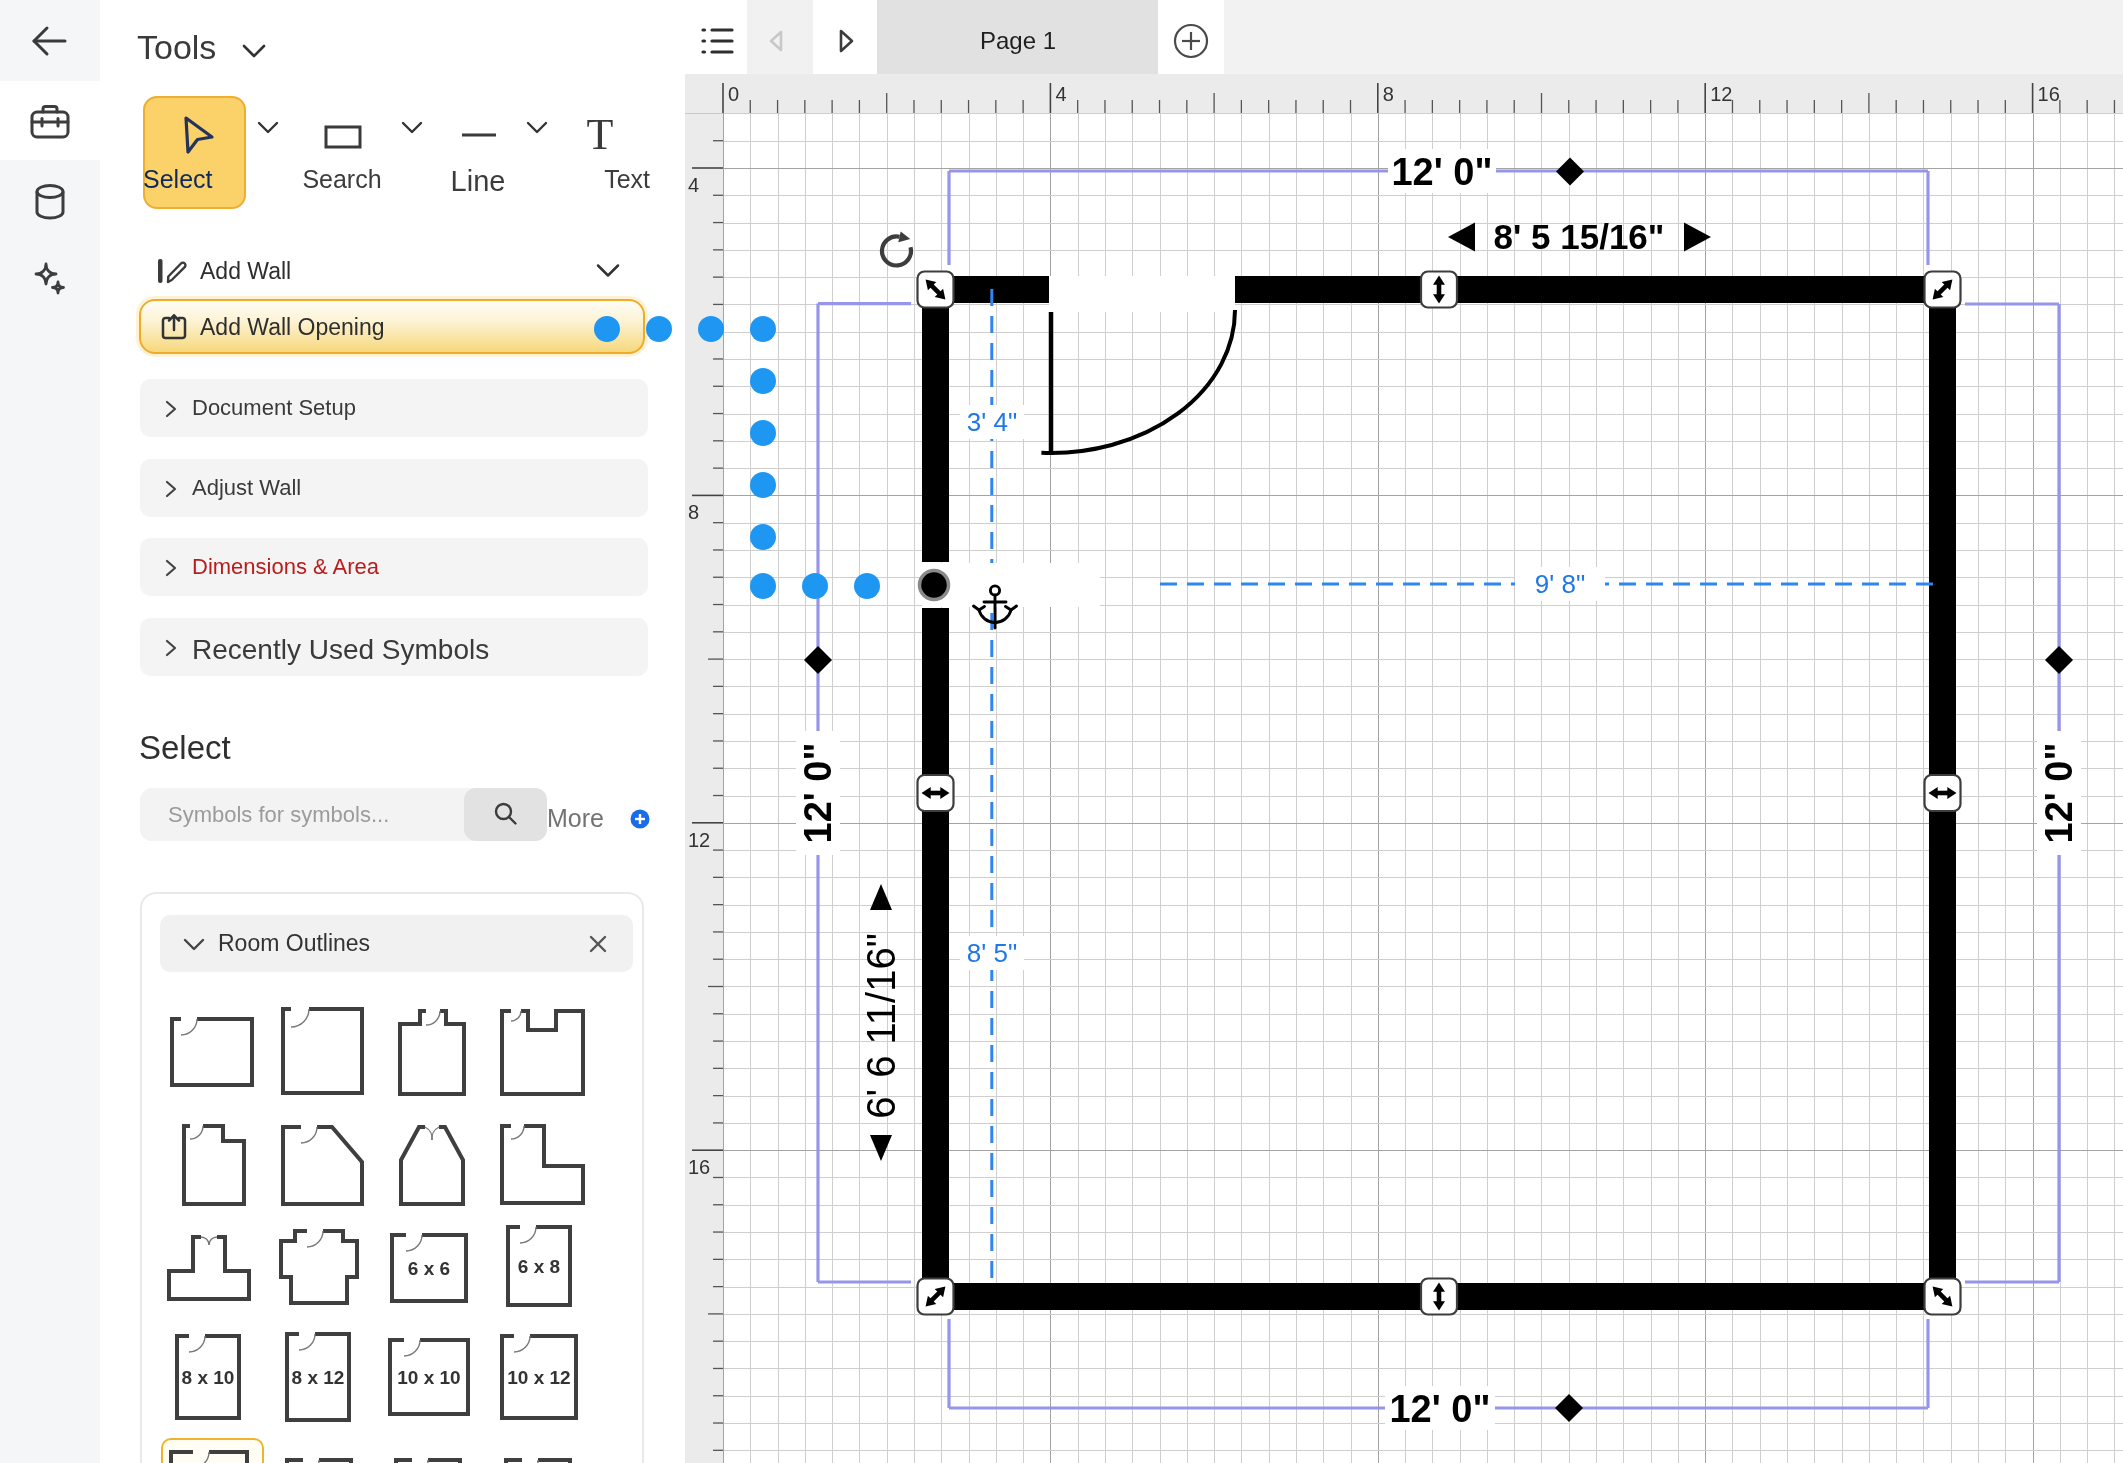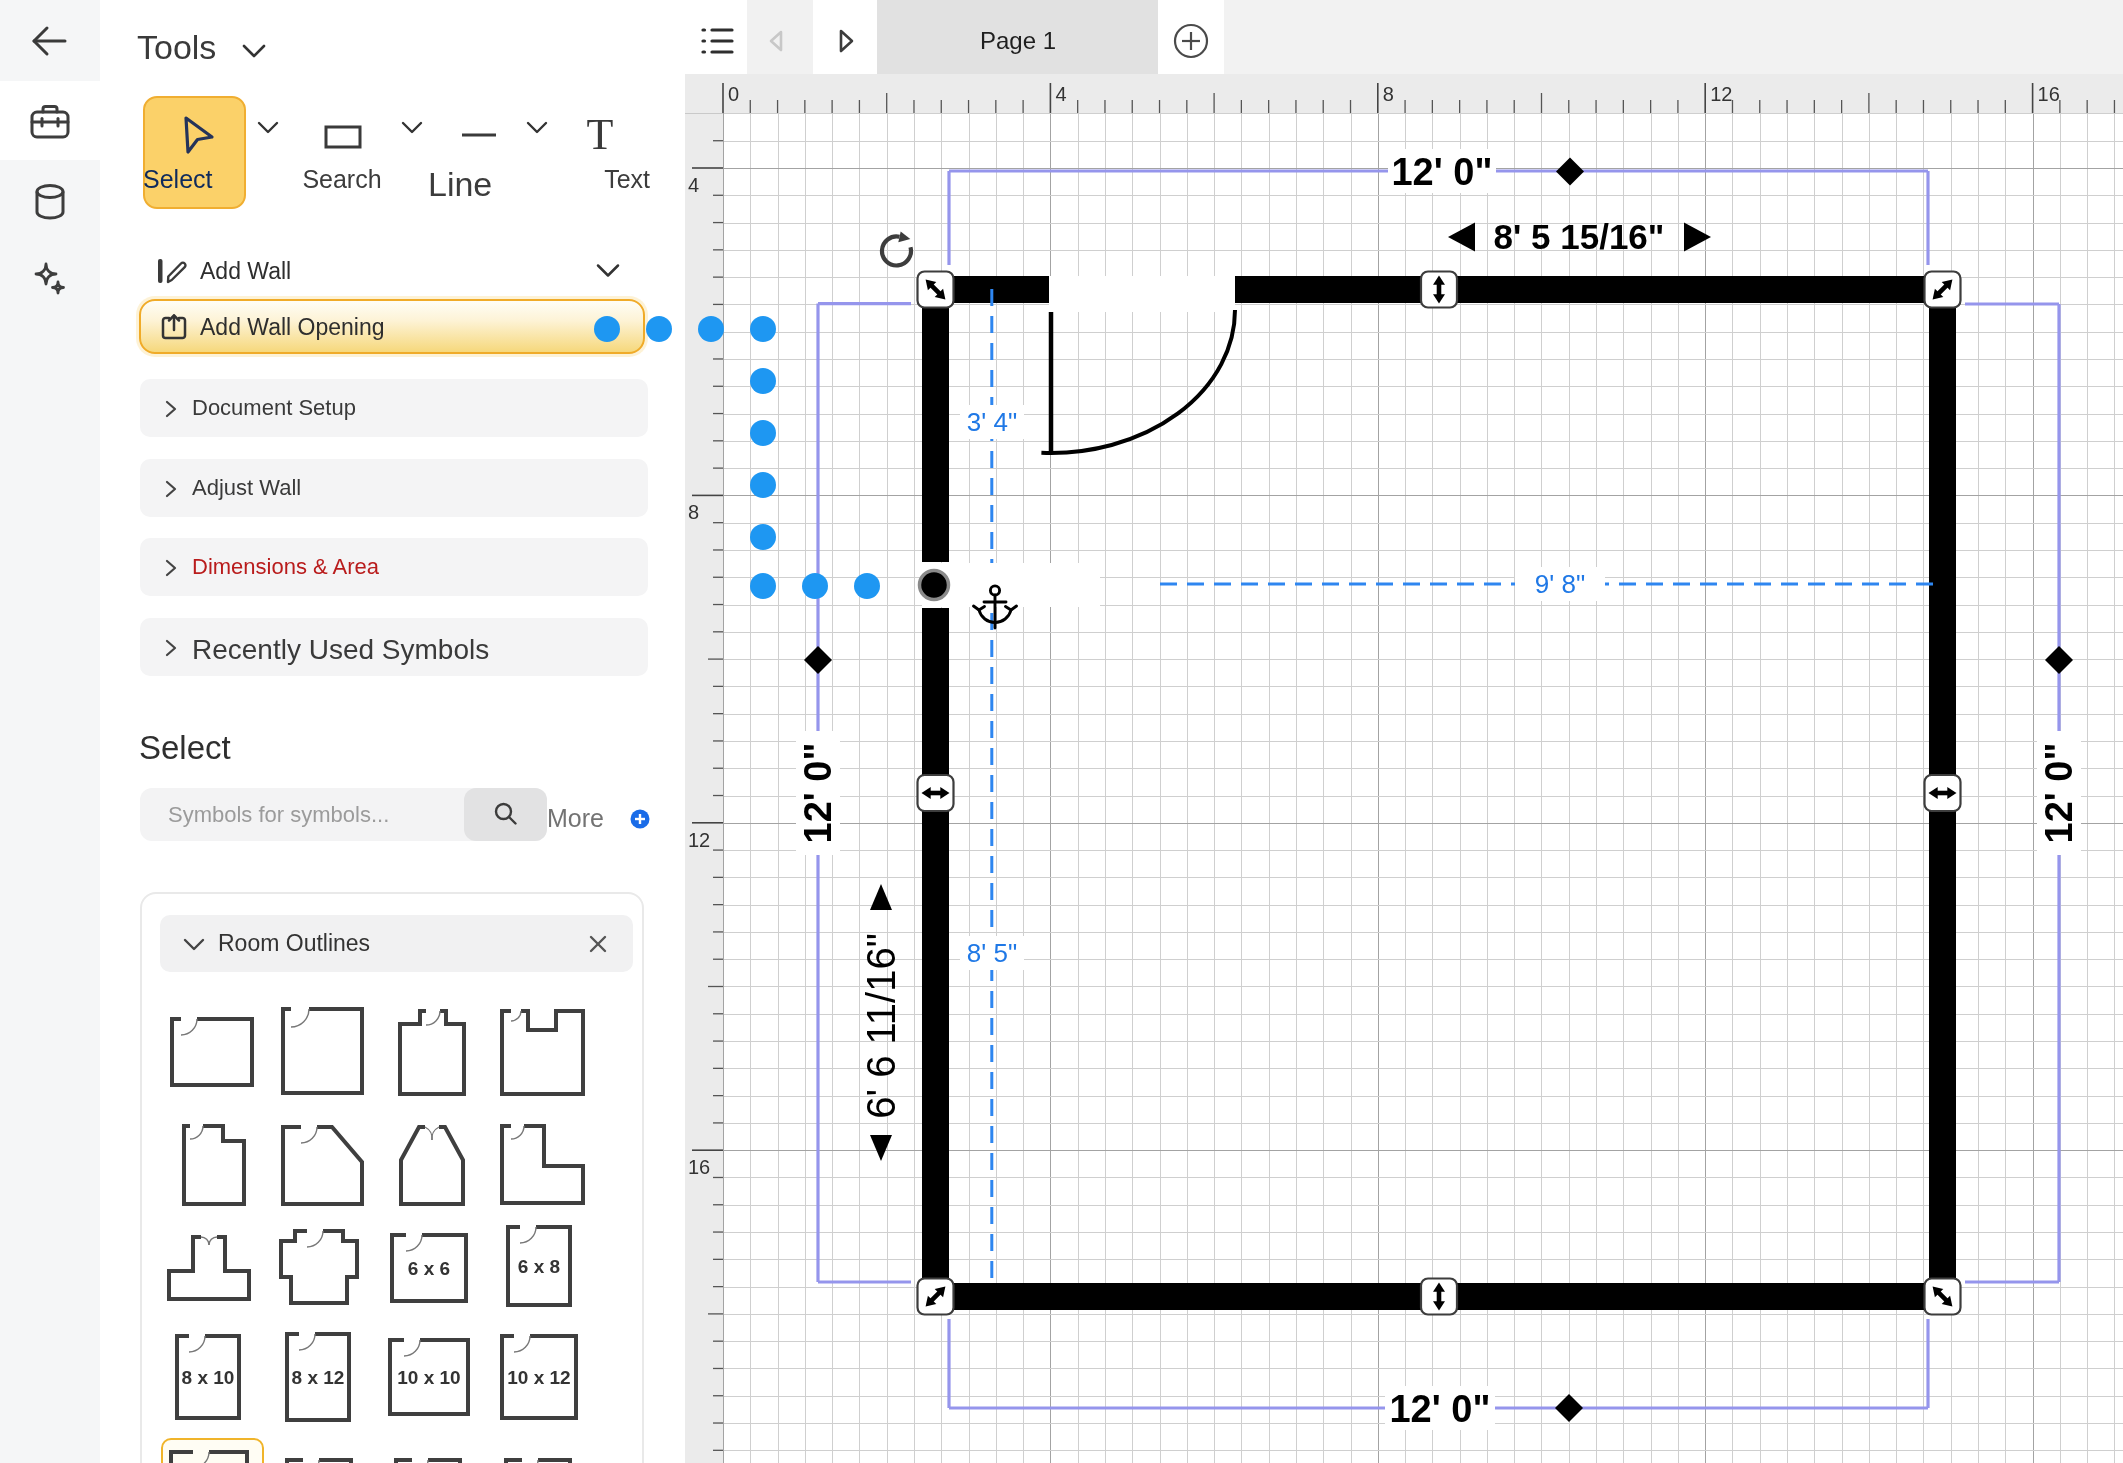--- a/index.html
+++ b/index.html
@@ -382,21 +382,21 @@
 <svg style="position:absolute;left:324px;top:125px" width="38" height="24" viewBox="0 0 38 24">
 <rect x="2" y="2" width="34" height="20" fill="none" stroke="#3a3a3a" stroke-width="3"></rect>
   </svg>
 <div style="position:absolute;left:292px;top:165px;width:100px;text-align:center;font-size:25px;color:#3c3c3c">Search</div>
 <svg style="position:absolute;left:400px;top:120px" width="24" height="16" viewBox="0 0 24 16">
     <path d="M 3 3 L 12 12 L 21 3" stroke="#333" stroke-width="2.4" fill="none" stroke-linecap="round" stroke-linejoin="round"></path>
   </svg>
 <svg style="position:absolute;left:460px;top:125px" width="38" height="20" viewBox="0 0 38 20">
 <line x1="2" y1="10" x2="36" y2="10" stroke="#3a3a3a" stroke-width="3.2"></line>
   </svg>
-<div style="position:absolute;left:428px;top:165px;width:100px;font-size:34px;color:#3c3c3c">Line</div>
+<div style="position:absolute;left:428px;top:165px;width:100px;text-align:center;font-size:29px;color:#3c3c3c">Line</div>
 <svg style="position:absolute;left:525px;top:120px" width="24" height="16" viewBox="0 0 24 16">
     <path d="M 3 3 L 12 12 L 21 3" stroke="#333" stroke-width="2.4" fill="none" stroke-linecap="round" stroke-linejoin="round"></path>
   </svg>
 <div style="position:absolute;left:570px;top:113px;width:60px;text-align:center;font-size:44px;font-family:'Liberation Serif',serif;color:#3a3a3a;line-height:1">T</div>
 <div style="position:absolute;left:550px;top:165px;width:100px;text-align:right;font-size:25px;color:#3c3c3c">Text</div>
 <svg style="position:absolute;left:157px;top:257px" width="30" height="28" viewBox="0 0 30 28">
 <rect x="1" y="2" width="4.5" height="24" rx="2" fill="#3a3a3a"></rect>
 <g stroke="#3a3a3a" stroke-width="2.4" fill="none" stroke-linejoin="round">
 <path d="M 11 25 L 11.3 19.5 L 24 6.5 a 2.6 2.6 0 0 1 3.7 3.7 L 14.7 23 Z"></path>
 </g>

